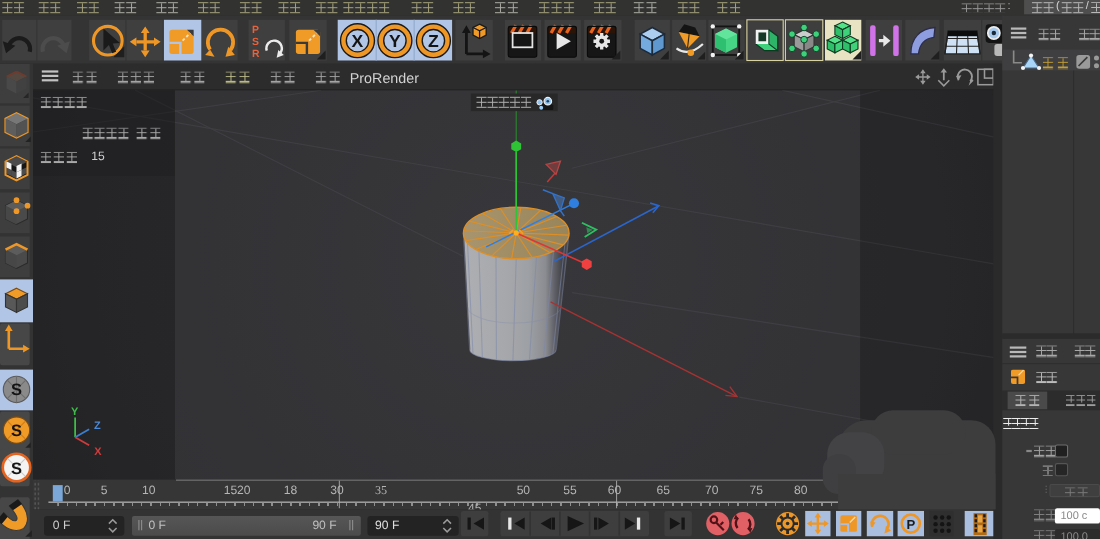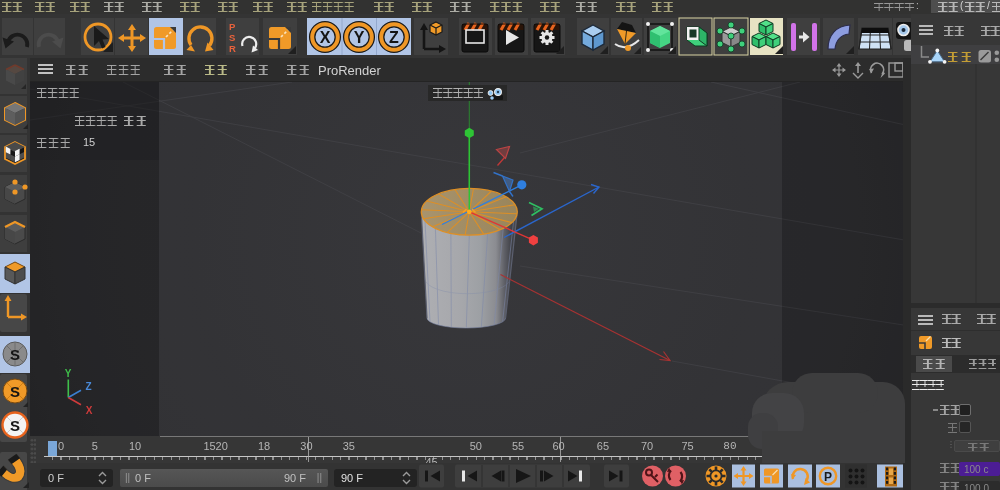--- a/index.html
+++ b/index.html
@@ -531,30 +531,30 @@
   <div class="abs" style="left:530px;top:1px;width:1px;height:25px;background:#b0b0b0;opacity:.8;"></div>
   <div class="abs" style="left:18px;top:5px;width:9px;height:15px;background:#7aa7d8;"></div>
   <div id="rnum" style="position:absolute;left:0;top:4px;width:100%;height:13px;font-size:11px;color:#b5b5b5;">
         <span class="abs" style="left:23.0px;top:0;width:16px;text-align:center;">0</span>
         <span class="abs" style="left:56.7px;top:0;width:16px;text-align:center;">5</span>
         <span class="abs" style="left:99.0px;top:0;width:16px;text-align:left;">10</span>
         <span class="abs" style="left:141.4px;top:0;width:16px;text-align:left;margin-left:32px;">15</span>
         <span class="abs" style="left:183.7px;top:0;width:16px;text-align:center;">20</span>
         <span class="abs" style="left:226.1px;top:0;width:16px;text-align:center;">18</span>
         <span class="abs" style="left:268.4px;top:0;width:16px;text-align:center;">30</span>
-        <span class="abs" style="left:310.8px;top:0;width:16px;text-align:center;">35</span>
+        <span class="abs" style="left:310.8px;top:0;width:16px;text-align:left;font-family:Liberation Serif, serif;">35</span>
         <span class="abs" style="left:353.1px;top:0;width:16px;text-align:center;margin-top:28px;">40</span>
         <span class="abs" style="left:395.5px;top:16px;width:16px;text-align:left;">45</span>
         <span class="abs" style="left:437.8px;top:0;width:16px;text-align:center;">50</span>
         <span class="abs" style="left:480.1px;top:0;width:16px;text-align:center;">55</span>
         <span class="abs" style="left:522.5px;top:0;width:16px;text-align:left;">60</span>
         <span class="abs" style="left:564.9px;top:0;width:16px;text-align:center;">65</span>
         <span class="abs" style="left:607.2px;top:0;width:16px;text-align:right;">70</span>
         <span class="abs" style="left:649.5px;top:0;width:16px;text-align:center;">75</span>
-        <span class="abs" style="left:691.9px;top:0;width:16px;text-align:center;font-family:Liberation Mono, monospace;">80</span>
+        <span class="abs" style="left:691.9px;top:0;width:16px;text-align:left;">80</span>
       </div>
  </div>
  <div class="abs" style="left:30px;top:437px;width:6px;height:53px;background-image:radial-gradient(circle,#555 0.9px,transparent 1.1px);background-size:3px 4.4px;background-position:0.5px 1px;"></div>
 
  <div class="abs" id="botbar" style="left:30px;top:463px;width:880px;height:27px;background:#333333;">
   <div class="abs" style="left:10px;top:6px;width:73px;height:18px;background:#232323;border-radius:3px;">
    <span class="abs" style="left:8px;top:3px;font-size:11px;color:#cfcfcf;">0 F</span>
    <svg class="abs" style="left:58px;top:2px;" width="9" height="14" viewBox="0 0 9 14">
           <path d="M1,5 L4.5,1.5 L8,5 M1,9 L4.5,12.5 L8,9" stroke="#9a9a9a" stroke-width="1.4" fill="none"></path>
         </svg>
@@ -713,21 +713,21 @@
   <div class="abs" style="left:22px;top:395px;width:5px;height:1.5px;background:#888;"></div>
   <span class="abs zh" style="left:29px;top:390.5px;width:20px;height:11px;color:#c2c2c2;"></span>
   <div class="abs" style="left:48px;top:390px;width:12px;height:12px;background:#202020;border:1px solid #6e6e6e;border-radius:2px;"></div>
   <span class="abs zh" style="left:37px;top:408.5px;width:10px;height:11px;color:#8a8a8a;"></span>
   <div class="abs" style="left:48px;top:407px;width:12px;height:12px;background:#262626;border:1px solid #555;border-radius:2px;"></div>
   <div class="abs" style="left:43px;top:425.5px;width:46px;height:12px;background:#3f3f3f;border:1px solid #4a4a4a;border-radius:2px;">
    <span class="abs zh" style="left:13px;top:2px;width:21px;height:8px;color:#8a8a8a;"></span>
   </div>
   <span class="abs" style="left:36px;top:426px;font-size:8px;color:#777;">⋮</span>
   <span class="abs zh" style="left:29px;top:449px;width:20px;height:11px;color:#9a9a9a;"></span>
-  <div class="abs" style="left:48px;top:447.5px;width:41px;height:14px;background:#4c1d95;border-radius:2px;">
+  <div class="abs" style="left:48px;top:447.5px;width:41px;height:14px;background:#ffffff;border-radius:2px;">
    <span class="abs" style="left:5px;top:2px;font-size:10px;color:#8a8a8a;">100 c</span>
   </div>
   <span class="abs zh" style="left:29px;top:468px;width:20px;height:11px;color:#9a9a9a;"></span>
   <div class="abs" style="left:48px;top:466.5px;width:41px;height:14px;background:#2c2c2c;border-radius:2px;">
    <span class="abs" style="left:5px;top:2px;font-size:10px;color:#8a8a8a;">100.0</span>
   </div>
  </div>
 
  <div class="abs" style="left:903px;top:58px;width:8px;height:432px;background:#2a2a2a;"></div>
 </div>

